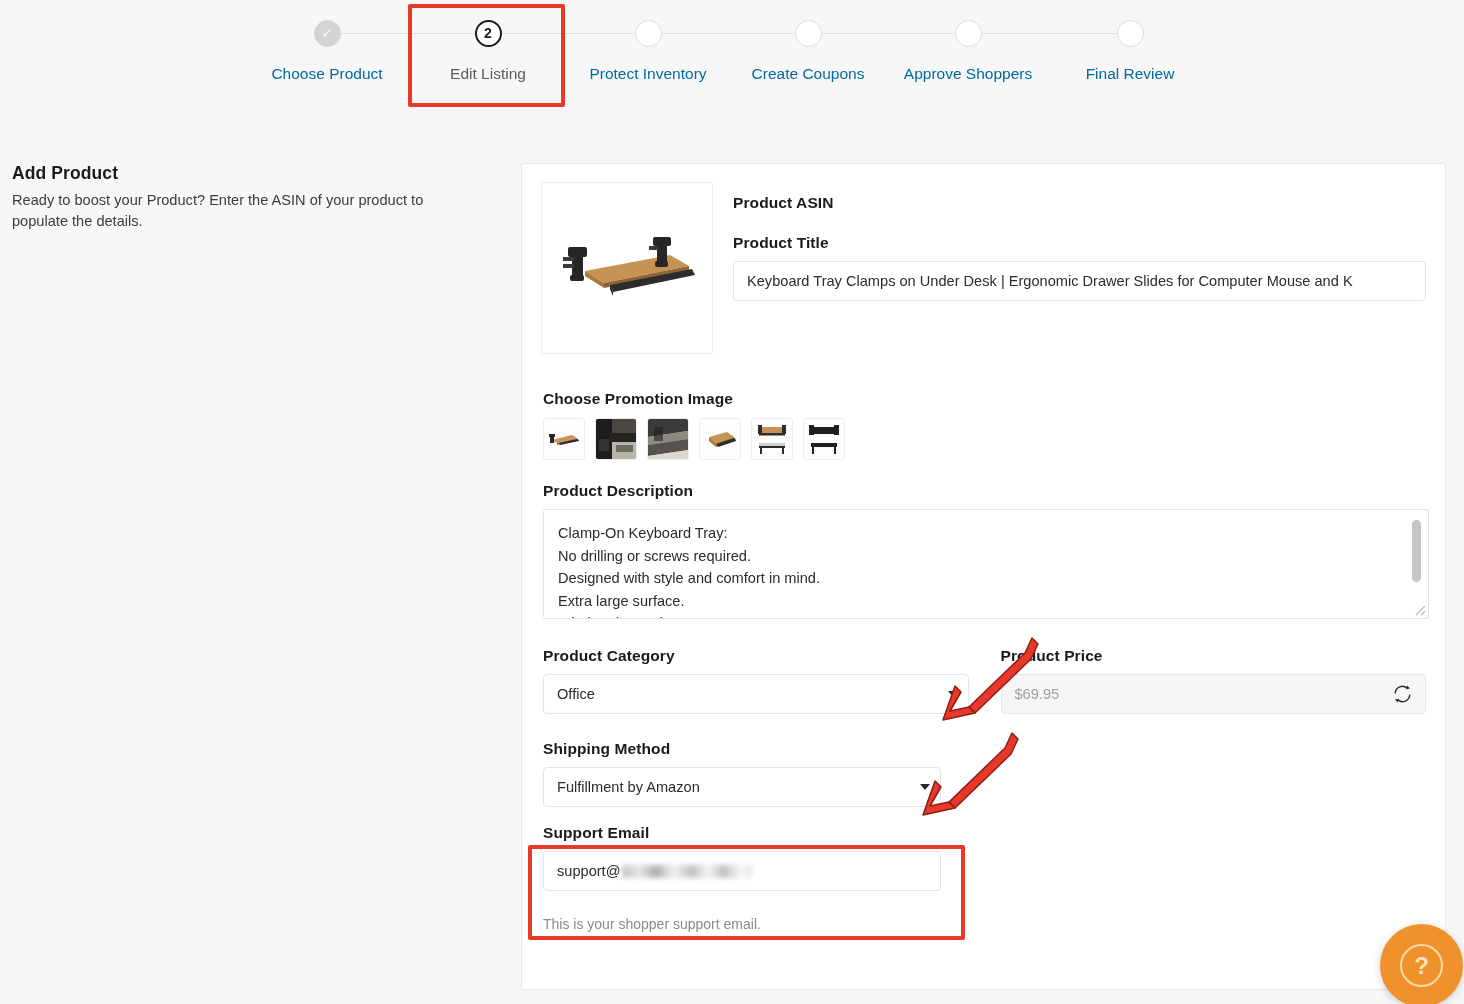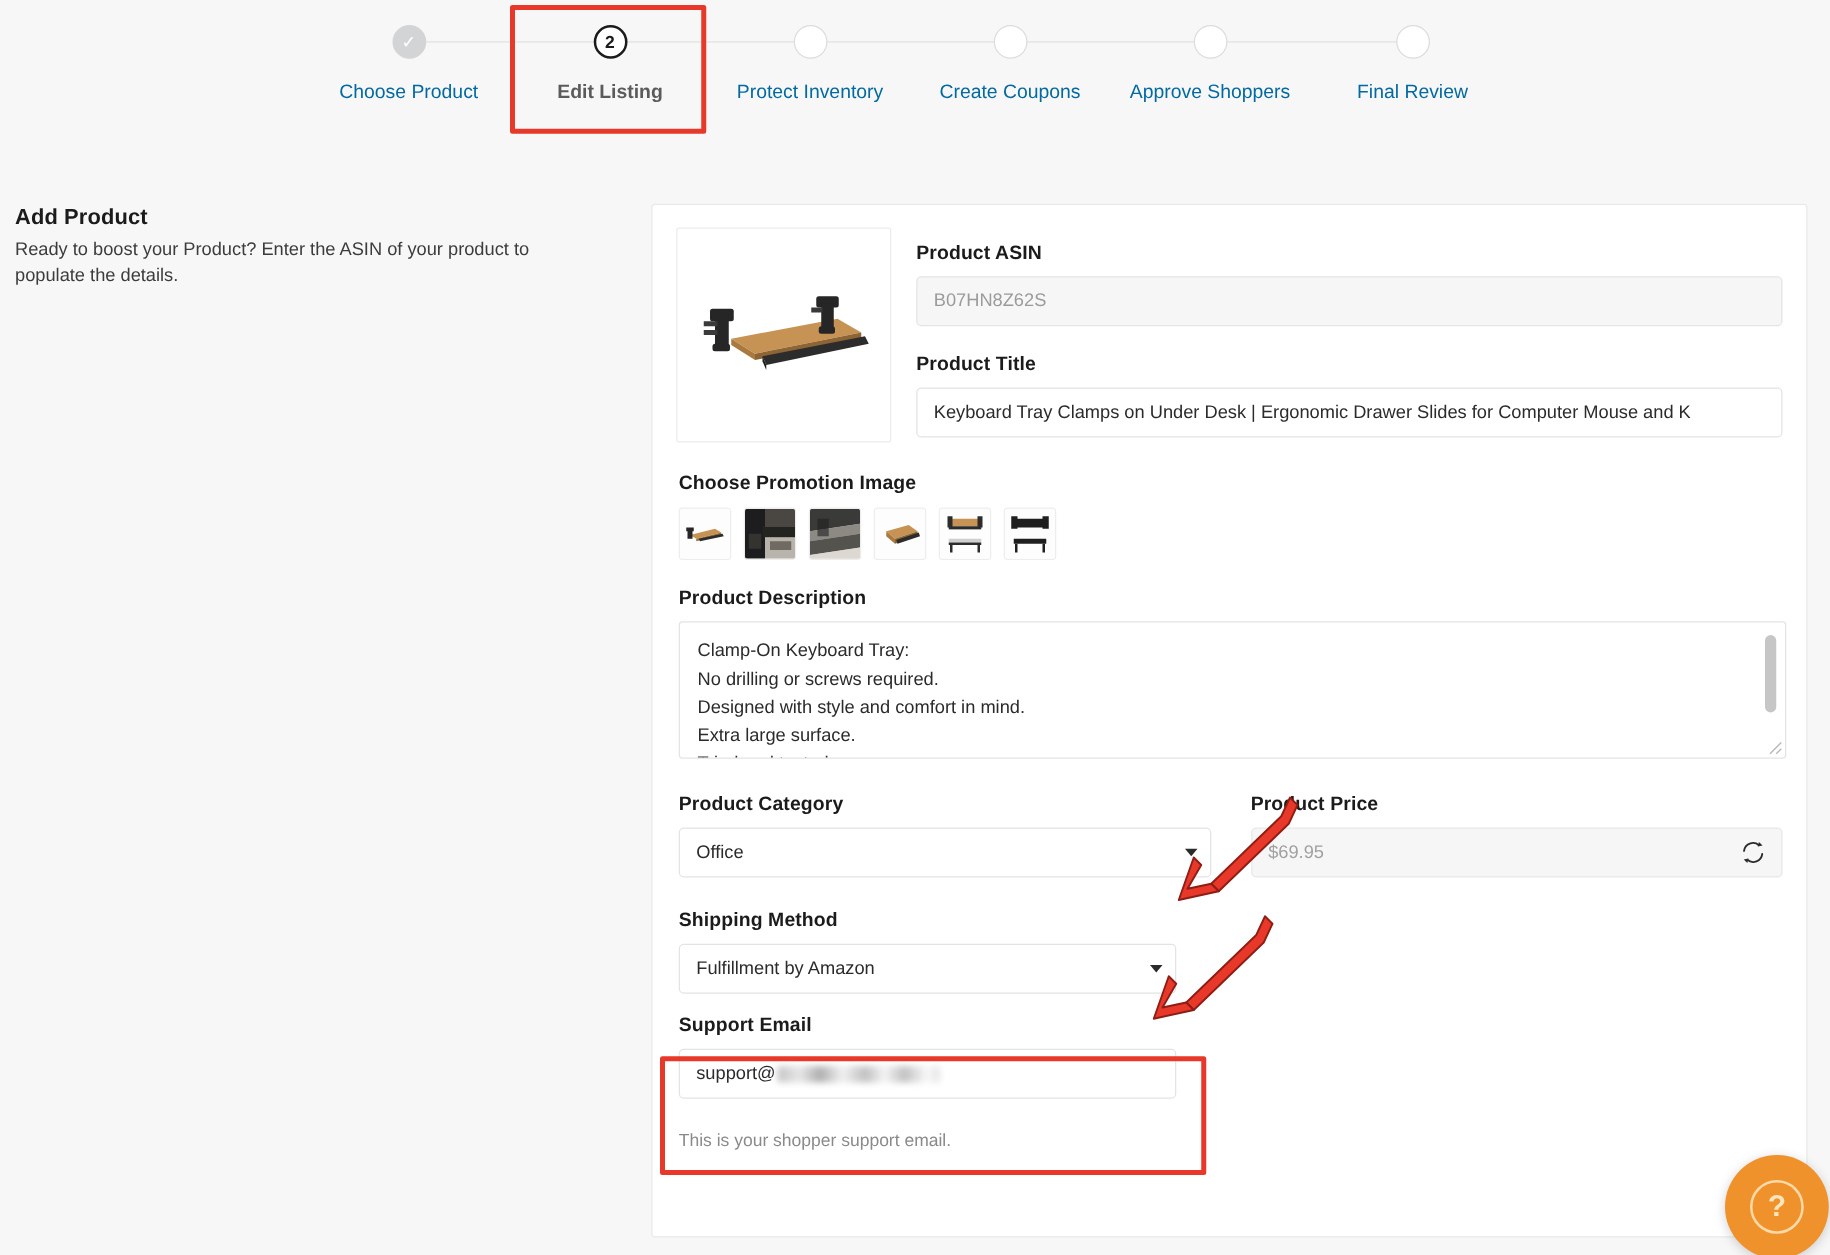--- a/index.html
+++ b/index.html
@@ -33,21 +33,21 @@
   }
   .step.current .dot .num {
     position:absolute; inset:0; line-height:22px; text-align:center;
     font-size:14px; font-weight:700; color:#1b1b1b;
   }
   .step.todo .dot { border:1.5px solid #dcdcdc; background:#fff; }
   .step .lbl {
     margin-top:18px; font-size:15.5px; color:#6e6e6e; white-space:nowrap;
   }
   .step.done .lbl, .step.todo .lbl { color:#0369a1; }
-  .step.current .lbl { color:#5b5b5b;font-weight:bold; }
+  .step.current .lbl { color:#5b5b5b; }
 
   .step-highlight {
     position:absolute; left:408px; top:4px; width:157px; height:103px;
     border:4px solid #e8382a; border-radius:2px; pointer-events:none;
   }
 
   
   .left-col { position:absolute; left:12px; top:163px; width:470px; }
   .left-col h2 { margin:0; font-size:17.5px; font-weight:700; color:#1b1b1b; letter-spacing:.1px;}
   .left-col p  { margin:6px 0 0; font-size:14.6px; line-height:21px; color:#3c3c3c; }
@@ -74,21 +74,21 @@
   .inp {
     width:100%; height:40px; border:1px solid #e4e4e4; border-radius:4px;
     background:#fff; font-size:14.6px; color:#2b2b2b;
     padding:0 13px; font-family:"Liberation Sans", sans-serif;
     display:flex; align-items:center; white-space:nowrap; overflow:hidden;
   }
   .inp.disabled { background:#f6f6f6; color:#9b9b9b; }
   .mb22 { margin-bottom:22px; }
 
   
-  .promo-wrap { margin-top:24px; padding-left:2px; }
+  .promo-wrap { margin-top:36px; padding-left:2px; }
   .promo-strip { display:flex; gap:10px; margin-top:10px; }
   .promo-thumb {
     width:42px; height:42px; border:1px solid #ededed; border-radius:3px;
     background:#fff; overflow:hidden; display:flex;
     align-items:center; justify-content:center;
   }
   .promo-thumb svg { display:block; }
 
   
   .desc-wrap { margin-top:22px; padding-left:2px; }
@@ -244,21 +244,20 @@
           <rect x="105" y="50" width="10" height="21" fill="#262626"></rect>
           <rect x="97" y="53" width="9" height="4" fill="#3a3a3a"></rect>
           <rect x="103" y="68" width="13" height="6" rx="2" fill="#262626"></rect>
         </g>
       </svg>
     </div>
 
     <div class="fields-right">
       <div class="mb22">
         <label class="fl">Product ASIN</label>
-        <div class="inp disabled">B07HN8Z62S</div>
       </div>
       <div>
         <label class="fl">Product Title</label>
         <div class="inp">Keyboard Tray Clamps on Under Desk | Ergonomic Drawer Slides for Computer Mouse and K</div>
       </div>
     </div>
   </div>
 
   <div class="promo-wrap">
     <label class="fl">Choose Promotion Image</label>

